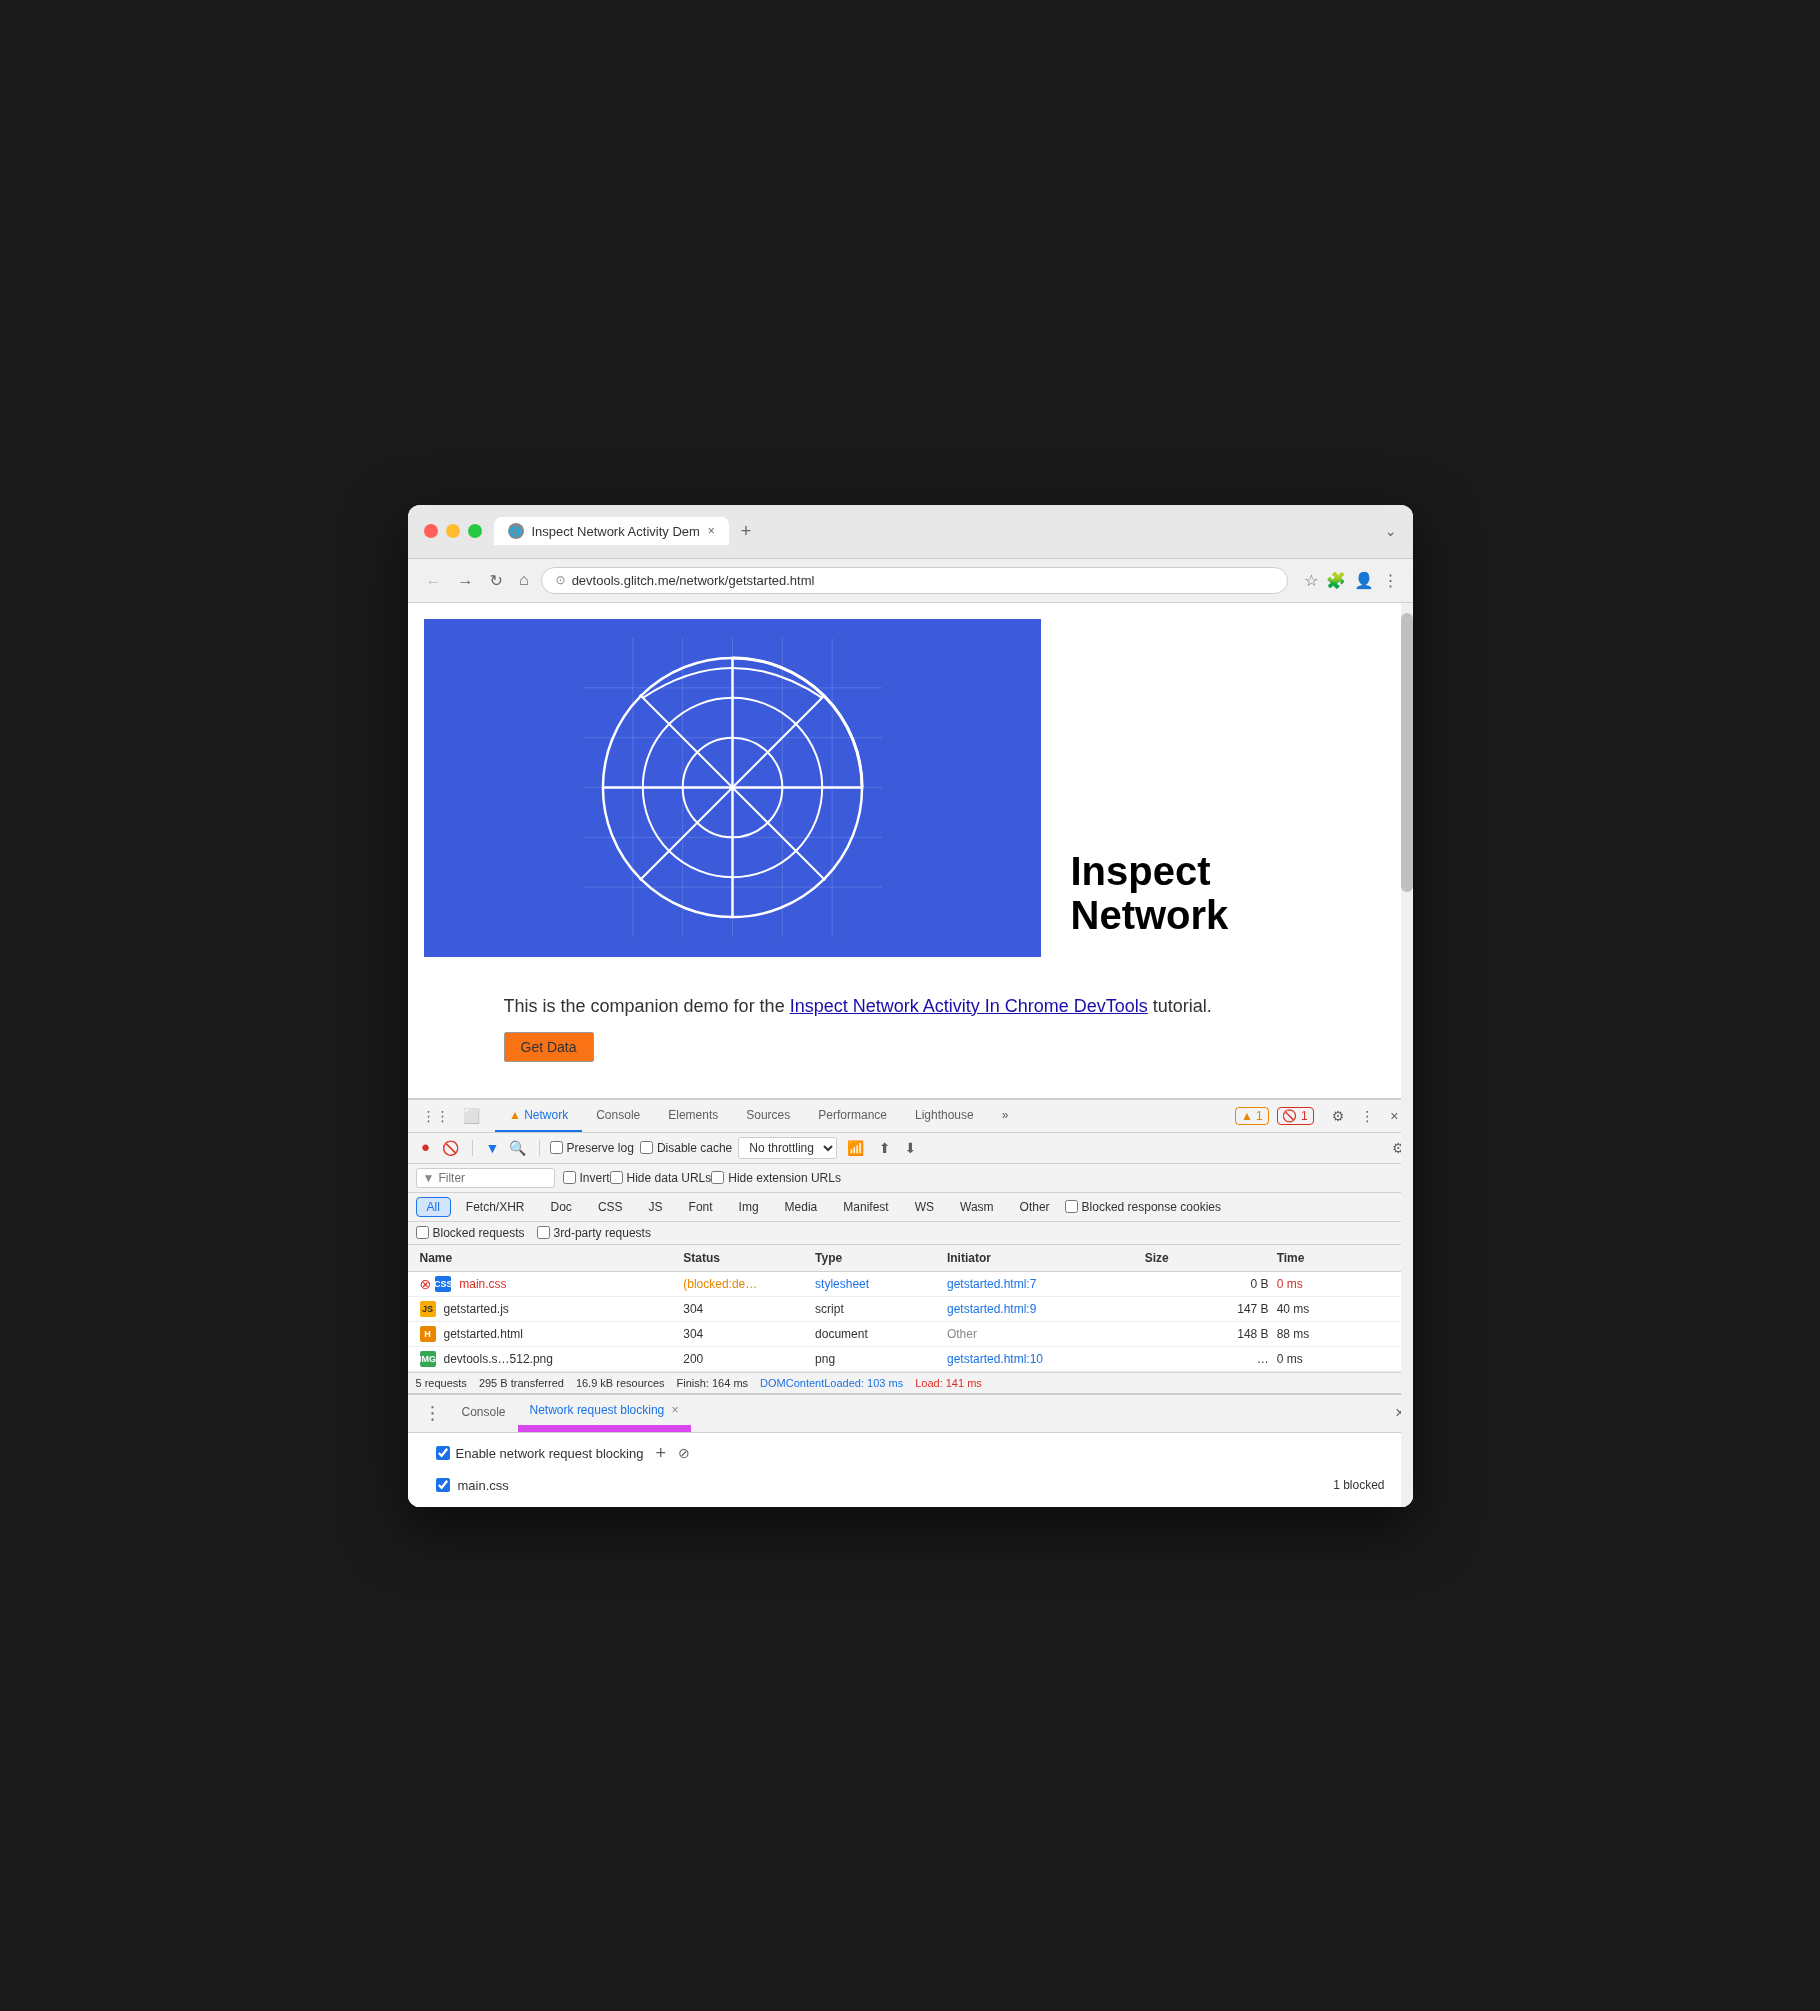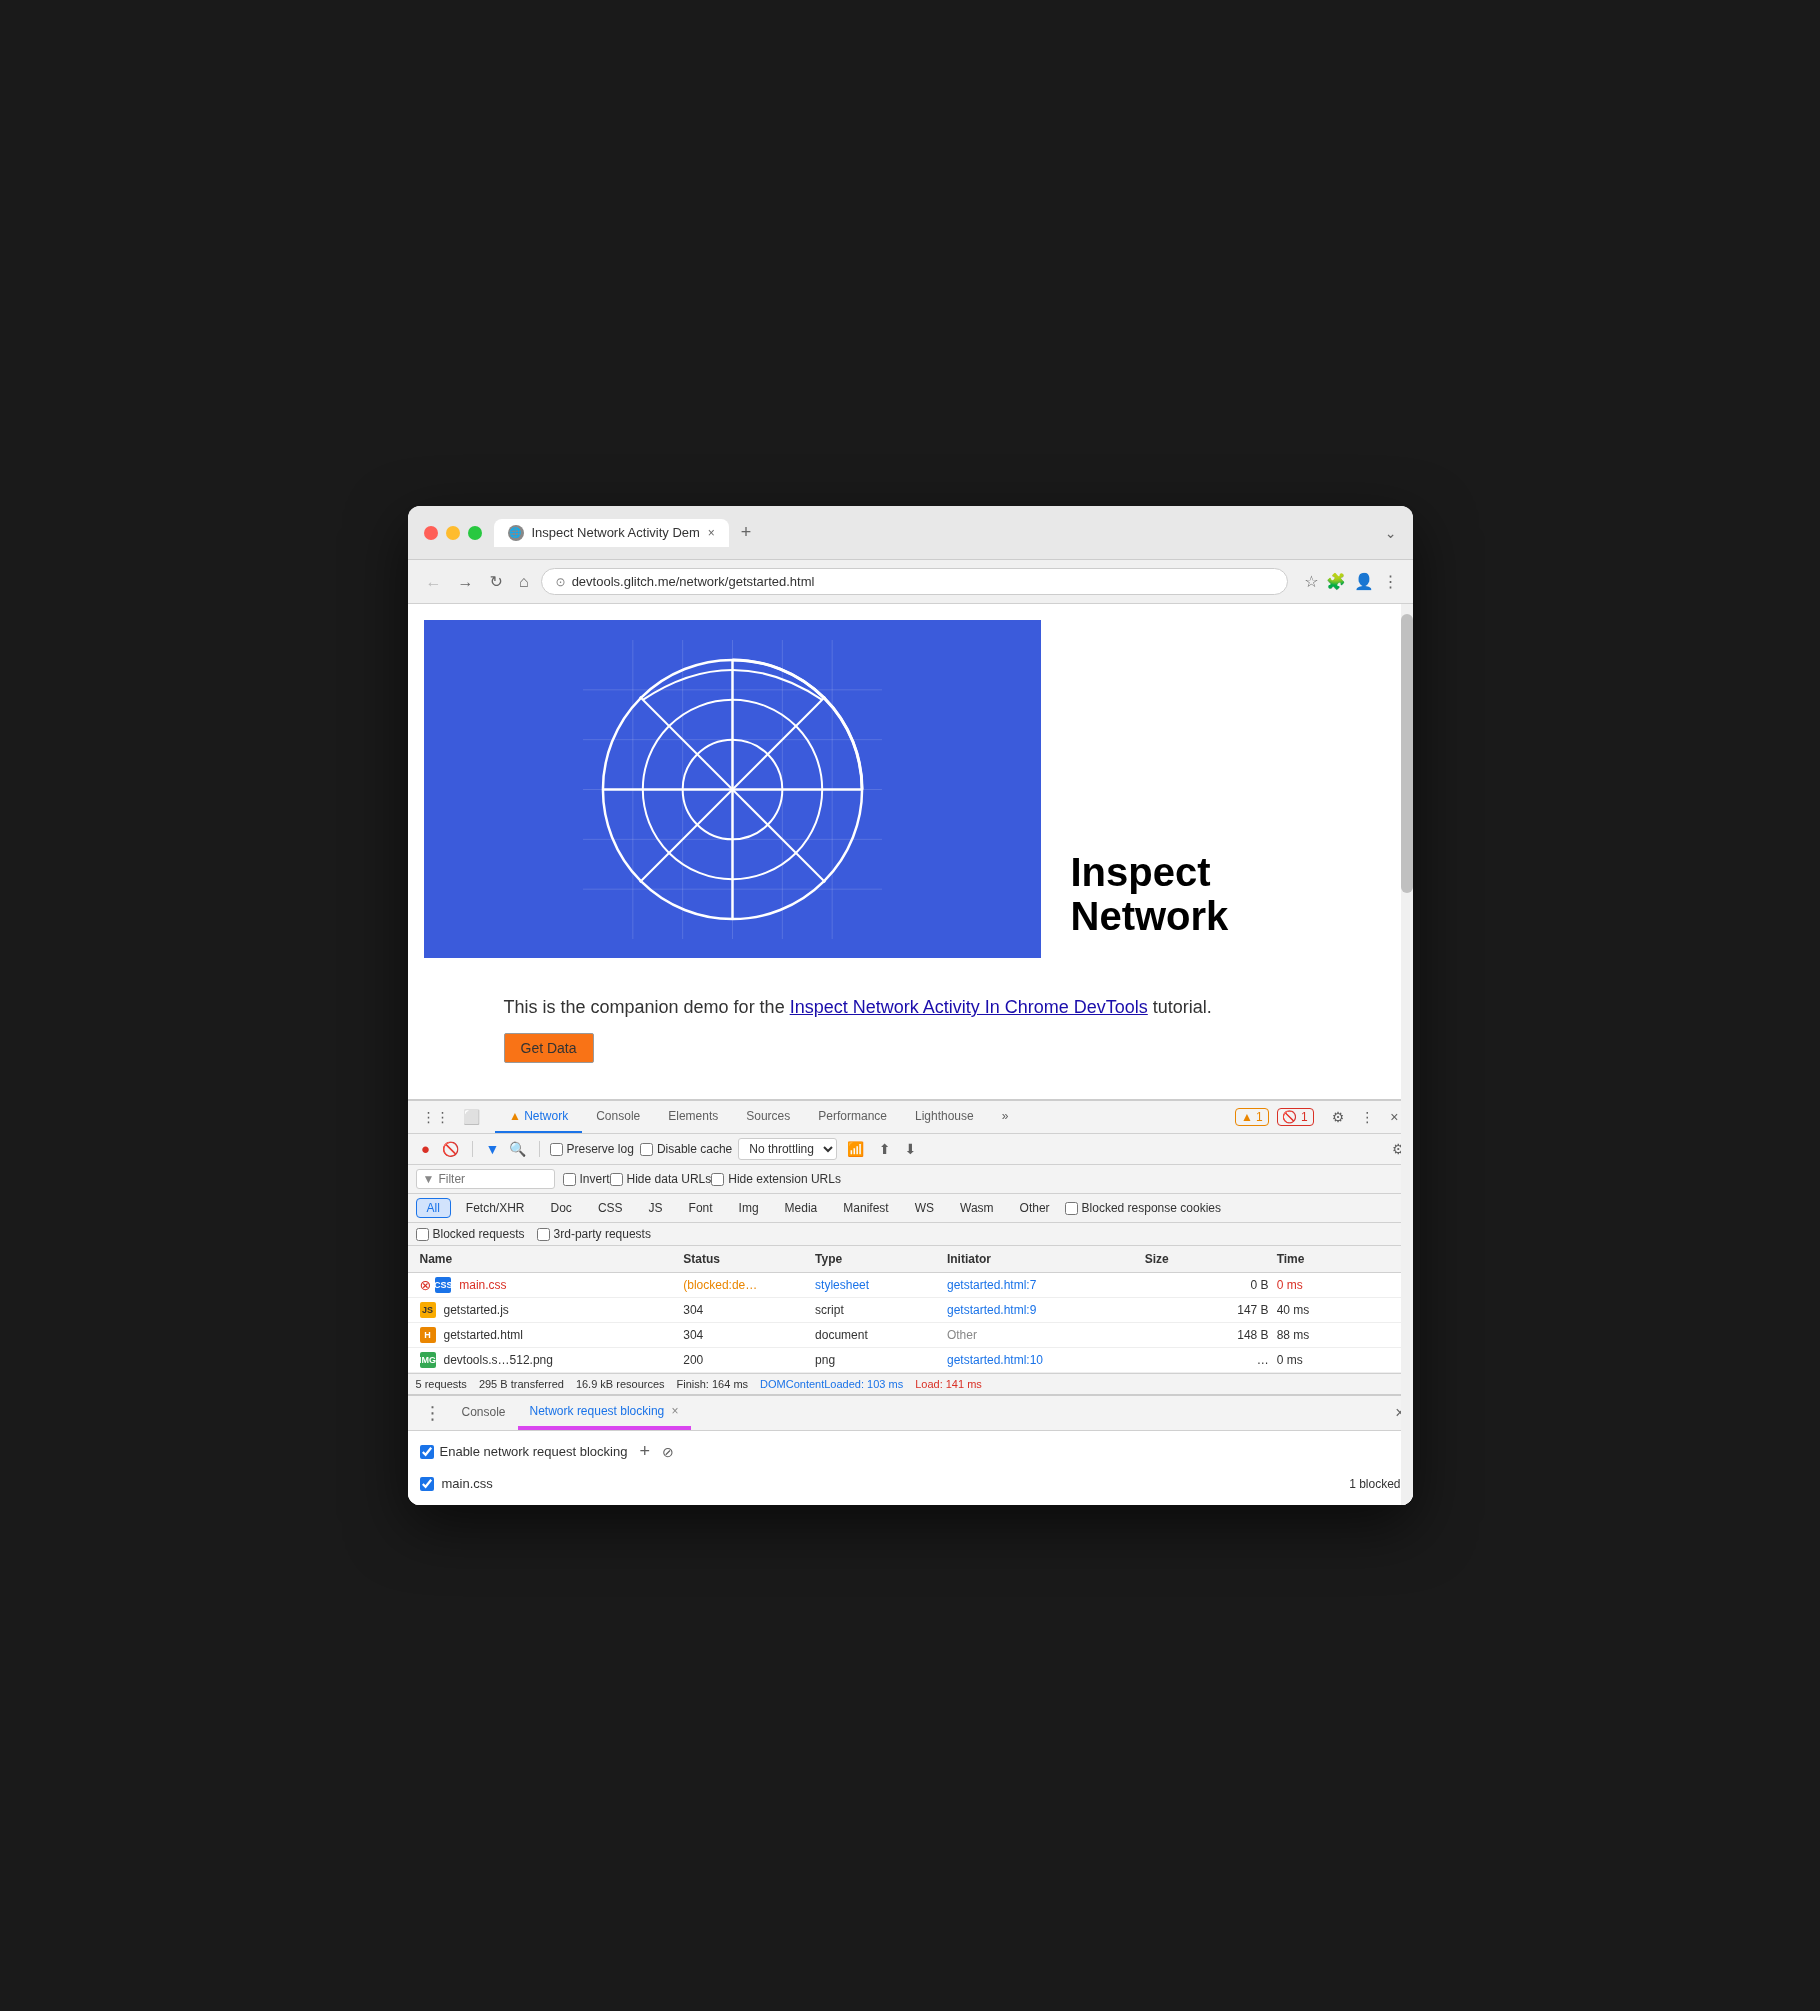--- a/index.html
+++ b/index.html
@@ -412,37 +412,37 @@
     }
     .bp-tab {
       padding: 8px 12px;
       font-size: 12px;
       color: #5f5f5f;
       cursor: pointer;
       border-bottom: 2px solid transparent;
     }
     .bp-tab.active {
       color: #1a73e8;
-      border-bottom: 4px solid #d946ef;
+      border-bottom: 7px solid #d946ef;
     }
     .bp-tab-close {
       margin-left: 4px;
       font-size: 12px;
       color: #888;
       cursor: pointer;
     }
     .bp-close {
       margin-left: auto;
       font-size: 16px;
       color: #666;
       cursor: pointer;
     }
     .blocking-content {
       background: white;
-      padding: 10px 12px;
+      padding: 10px 28px;
     }
     .blocking-header {
       display: flex;
       align-items: center;
       gap: 8px;
       margin-bottom: 10px;
     }
     .blocking-header label {
       font-size: 13px;
       color: #333;

